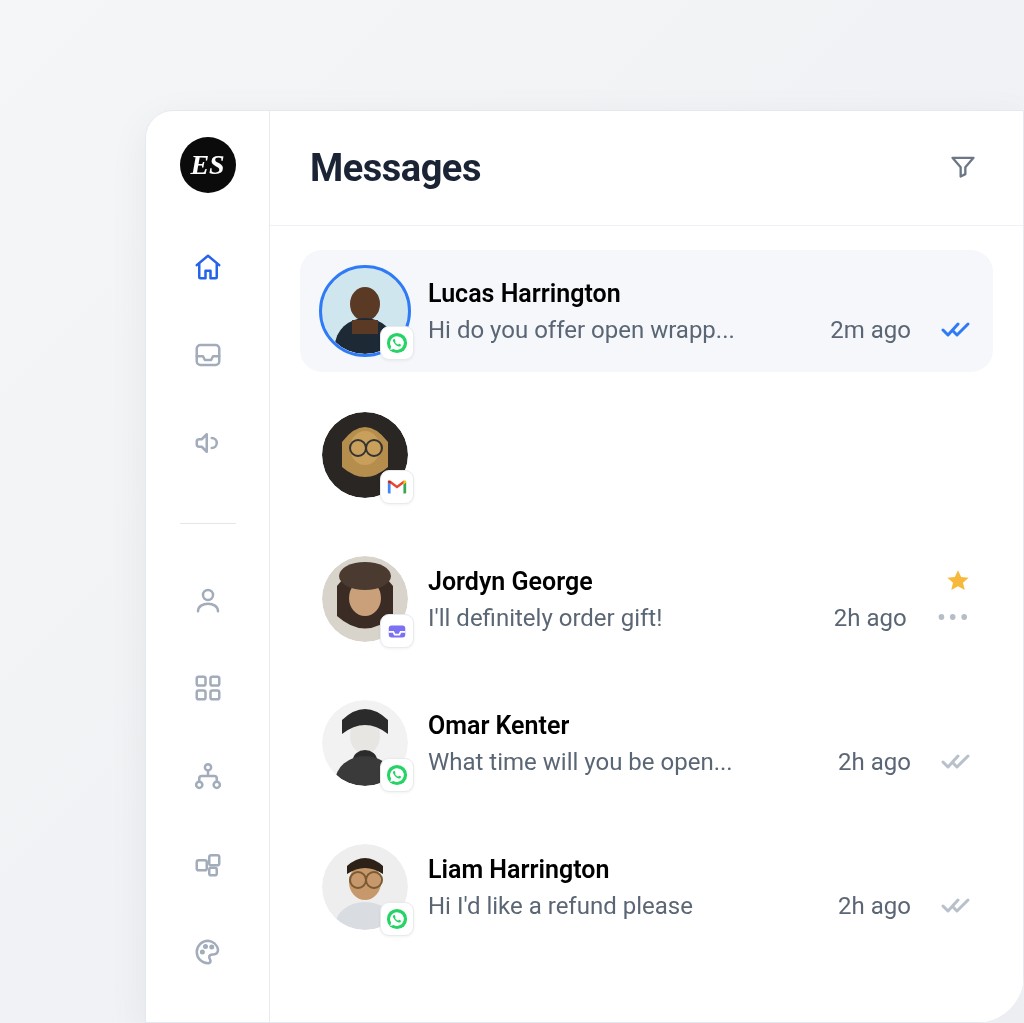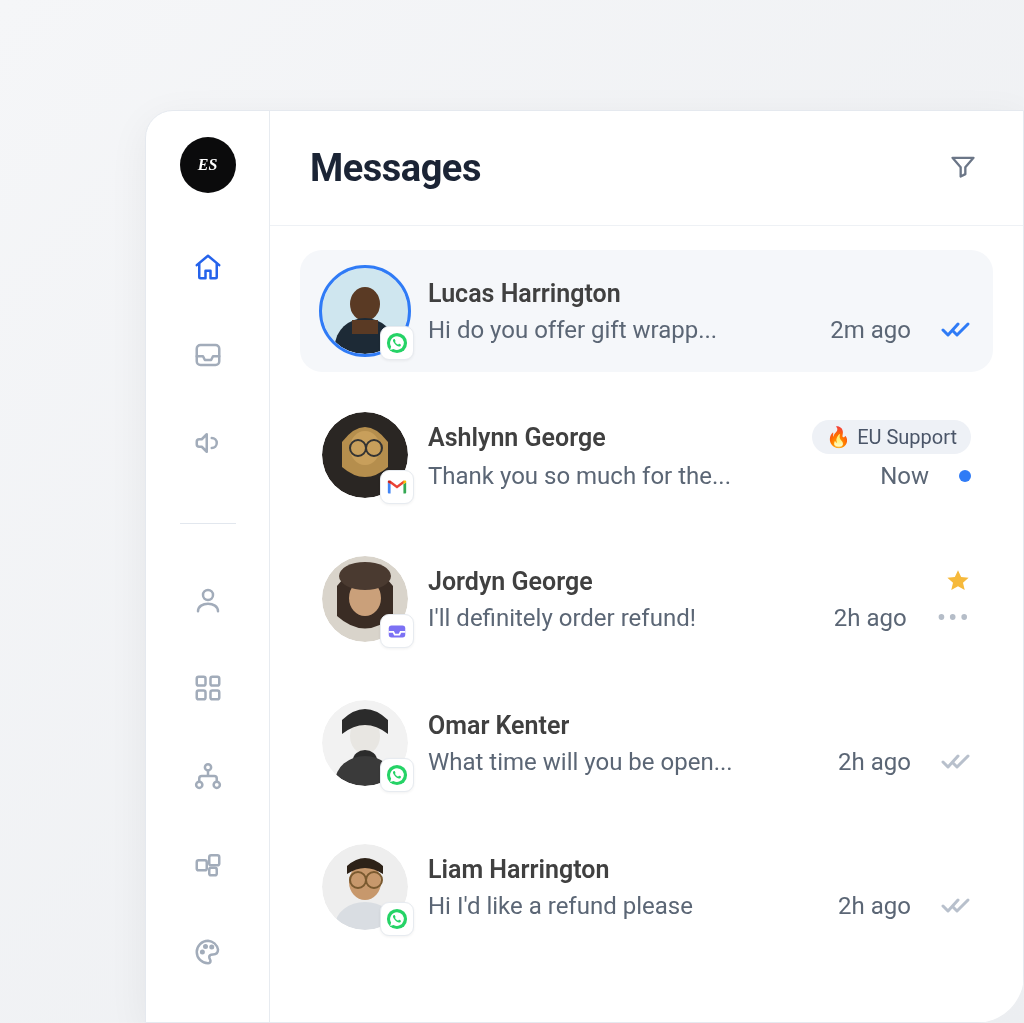--- a/index.html
+++ b/index.html
@@ -45,21 +45,21 @@
     height: 56px;
     border-radius: 50%;
     background: #0b0b0c;
     color: #fff;
     display: flex;
     align-items: center;
     justify-content: center;
     font-family: "Georgia", serif;
     font-style: italic;
     font-weight: 600;
-    font-size: 16px;
+    font-size: 28px;
     margin-bottom: 58px;
   }
   .nav {
     display: flex;
     flex-direction: column;
     align-items: center;
     gap: 52px;
     width: 100%;
   }
   .nav-sep {
@@ -168,21 +168,21 @@
   }
   .line1 {
     display: flex;
     align-items: center;
     justify-content: space-between;
     gap: 12px;
   }
   .name {
     font-size: 25px;
     font-weight: 600;
-    color: #404040;
+    color: #000000;
     white-space: nowrap;
     overflow: hidden;
     text-overflow: ellipsis;
   }
   .tag {
     background: #eef1f6;
     color: #4a5568;
     font-size: 20px;
     padding: 5px 14px;
     border-radius: 999px;
@@ -345,21 +345,21 @@
                   <circle cx="12" cy="12" r="11" fill="#25D366"></circle>
                   <path fill="#fff" d="M12 4.5a7.5 7.5 0 0 0-6.4 11.4L4.5 19.5l3.7-1a7.5 7.5 0 1 0 3.8-14Zm4 10.4c-.2.5-1.1 1-1.6 1s-1.6-.1-3.3-1.4c-1.7-1.3-2.7-3-2.8-3.2-.1-.2-.7-1-.7-1.9s.5-1.3.7-1.5.4-.2.6-.2h.4c.1 0 .3 0 .4.4l.6 1.5c0 .1.1.2 0 .4l-.3.5c-.1.1-.2.3-.1.5.1.2.6 1 1.3 1.6.9.8 1.6 1 1.8 1.1.2.1.3 0 .5-.1l.6-.7c.2-.2.3-.2.5-.1l1.4.7c.2.1.3.2.4.3 0 .1 0 .6-.4 1.1Z"></path>
                 </svg>
             </div>
           </div>
           <div class="content">
             <div class="line1">
               <div class="name">Lucas Harrington</div>
             </div>
             <div class="line2">
-              <div class="preview">Hi do you offer gift wrapp...</div>
+              <div class="preview">Hi do you offer open wrapp...</div>
               <div class="time">2m ago</div>
               <span class="status">
                 <svg width="30" height="20" viewBox="0 0 30 20" fill="none" stroke="#2f7bf6" stroke-width="3" stroke-linecap="round" stroke-linejoin="round">
                     <path d="M2 10l5 5L17 4"></path>
                     <path d="M12 11l4 4L27 4"></path>
                   </svg>
               </span>
             </div>
           </div>
         </div>
@@ -385,36 +385,20 @@
               <svg viewBox="0 0 24 24">
                   <rect x="2" y="5" width="20" height="14" rx="2" fill="#fff"></rect>
                   <path d="M4 6l8 6 8-6" fill="none" stroke="#ea4335" stroke-width="2.5"></path>
                   <path d="M2 7v11a1 1 0 0 0 1 1h2V9" fill="#4285f4"></path>
                   <path d="M22 7v11a1 1 0 0 1-1 1h-2V9" fill="#34a853"></path>
                   <path d="M2 7l3 2V6a1 1 0 0 0-1-1H3a1 1 0 0 0-1 1Z" fill="#c5221f"></path>
                   <path d="M22 7l-3 2V6a1 1 0 0 1 1-1h1a1 1 0 0 1 1 1Z" fill="#fbbc04"></path>
                 </svg>
             </div>
           </div>
-          <div class="content">
-            <div class="line1">
-              <div class="name">Ashlynn George</div>
-              <span class="tag">
-                <span>🔥</span>
-                <span>EU Support</span>
-              </span>
-            </div>
-            <div class="line2">
-              <div class="preview">Thank you so much for the...</div>
-              <div class="time">Now</div>
-              <span class="status">
-                  <span class="dot-unread"></span>
-                </span>
-            </div>
-          </div>
         </div>
 
         <div class="row">
           <div class="avatar-wrap">
             <svg class="avatar" viewBox="0 0 86 86">
                 <defs>
                   <clipPath id="c2">
                     <circle cx="43" cy="43" r="43"></circle>
                   </clipPath>
                 </defs>
@@ -435,21 +419,21 @@
           <div class="content">
             <div class="line1">
               <div class="name">Jordyn George</div>
               <span class="status star">
                 <svg viewBox="0 0 24 24" fill="currentColor">
                     <path d="M12 2l2.9 6.3 6.9.6-5.2 4.6 1.6 6.8L12 16.9 5.8 20.3l1.6-6.8L2.2 8.9l6.9-.6L12 2Z"></path>
                   </svg>
               </span>
             </div>
             <div class="line2">
-              <div class="preview">I'll definitely order refund!</div>
+              <div class="preview">I'll definitely order gift!</div>
               <div class="time">2h ago</div>
               <span class="status">
                   <span class="dots">•••</span>
                 </span>
             </div>
           </div>
         </div>
 
         <div class="row">
           <div class="avatar-wrap">

